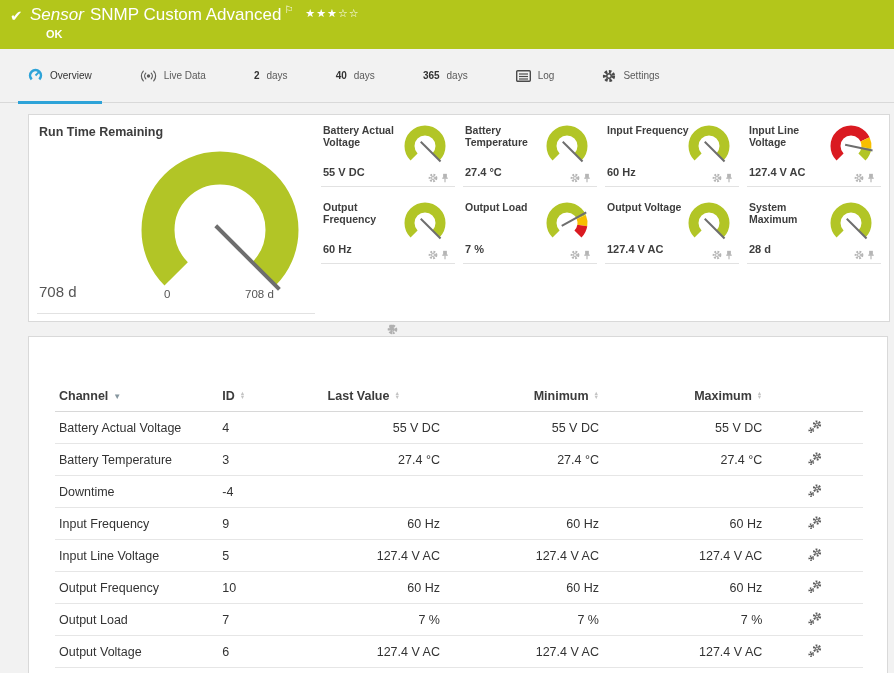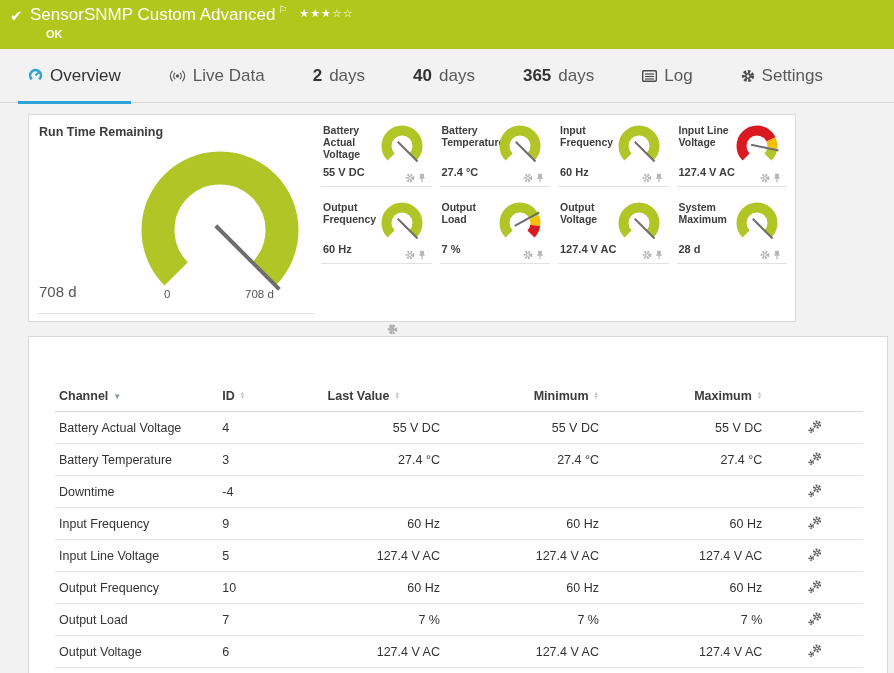--- a/index.html
+++ b/index.html
@@ -6,34 +6,34 @@
   body{
     width:894px;height:673px;overflow:hidden;position:relative;
     background:#f2f2f2;
     font-family:"Liberation Sans","DejaVu Sans",sans-serif;
     -webkit-font-smoothing:antialiased;
   }
   
   .statusbar{position:absolute;left:0;top:0;width:894px;height:49px;background:#b3c61b;color:#fff;}
   .statusbar .check{position:absolute;left:10px;top:7px;font-size:15px;font-weight:bold;}
   .statusbar .titleline{position:absolute;left:30px;top:4px;font-size:17px;white-space:nowrap;}
-  .statusbar .titleline .prefix{}
+  .statusbar .titleline .prefix{font-style:italic;margin-right:6px;}
   .statusbar .flag{font-size:10px;vertical-align:super;margin-left:3px;}
   .statusbar .stars{font-size:11px;letter-spacing:1px;margin-left:12px;vertical-align:3px;}
   .statusbar .okstate{position:absolute;left:46px;top:28px;font-size:11px;font-weight:bold;}
   
   .tabbar{position:absolute;left:0;top:49px;width:894px;height:54px;border-bottom:1px solid #d9d9d9;display:flex;align-items:center;padding-left:28px;box-sizing:border-box;gap:48px;}
-  .tab{position:relative;display:flex;align-items:center;gap:7px;font-size:17px;color:#5a5a5a;height:54px;cursor:pointer;white-space:nowrap;}
+  .tab{position:relative;display:flex;align-items:center;gap:7px;font-size:10px;color:#5a5a5a;height:54px;cursor:pointer;white-space:nowrap;}
   .tab .num{font-weight:bold;color:#333;}
   .tab.active{color:#333;}
   .tab.active::after{content:"";position:absolute;left:-10px;right:-10px;bottom:-1px;height:3px;background:#2ea3d8;}
   .tab svg{display:block;}
   
   .panel{position:absolute;background:#fff;border:1px solid #d9d9d9;box-sizing:border-box;}
-  .gauges-panel{left:28px;top:114px;width:768px;height:208px;}
+  .gauges-panel{left:28px;top:114px;width:862px;height:208px;}
   .table-panel{left:28px;top:336px;width:860px;height:337px;border-bottom:none;}
   
   .big-tile{position:absolute;left:8px;top:6px;width:278px;height:192px;border-bottom:1px solid #e2e2e2;}
   .big-tile .gtitle{position:absolute;left:2px;top:4px;font-size:12.5px;font-weight:600;color:#3d3d3d;}
   .big-tile svg{position:absolute;left:78px;top:14px;}
   .big-tile .bigval{position:absolute;left:2px;top:162px;font-size:15px;color:#555;}
   .big-tile .minlab{position:absolute;left:127px;top:167px;font-size:11.5px;color:#555;}
   .big-tile .maxlab{position:absolute;left:208px;top:167px;font-size:11.5px;color:#555;}
   .tile-icons{position:absolute;right:6px;bottom:3px;display:flex;gap:3px;align-items:center;}
   

